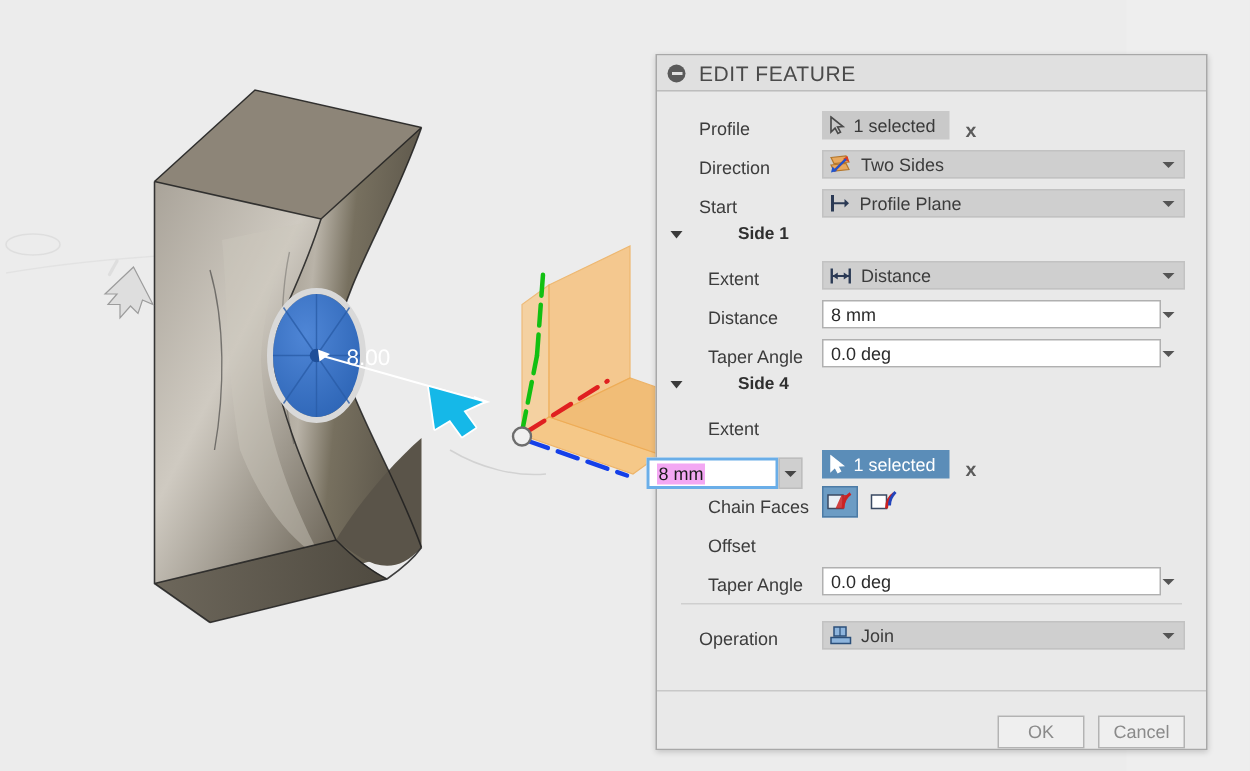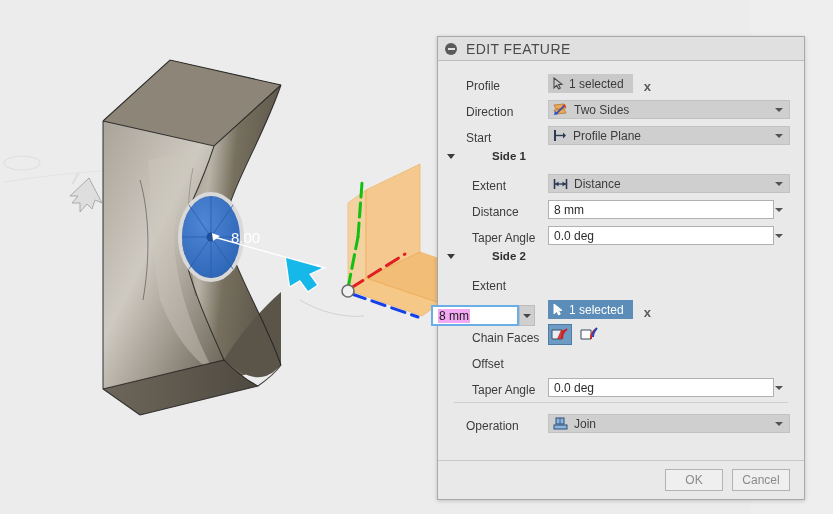--- a/index.html
+++ b/index.html
@@ -91,21 +91,21 @@
     width:24px;height:21px;box-sizing:border-box;display:flex;align-items:center;justify-content:center;
     background:transparent;border:1px solid transparent;
   }
   .tgl.on{background:#6c9cc4;border-color:#4c7ba5;}
   .tgl + .tgl{margin-left:5px;}
 
   .divider{height:1px;background:#cfcfcf;margin:5px 16px 4px 16px;}
 
   .dlg-footer{
     height:38px;min-height:38px;border-top:1px solid #c8c8c8;background:#e9e9e9;
-    display:flex;align-items:center;justify-content:flex-end;padding-right:14px;gap:9px;
+    display:flex;align-items:flex-end;justify-content:flex-end;padding-right:14px;gap:9px;
   }
   .btn{
     width:58px;height:22px;background:#efefef;border:1px solid #b3b3b3;
     display:flex;align-items:center;justify-content:center;
     font-size:12px;color:#8a8a8a;box-sizing:border-box;
   }
 
   
   #inline-dim-editor{
     position:absolute;left:431px;top:305px;width:88px;height:21px;
@@ -349,21 +349,21 @@
       <span class="field-wrap">
         <span class="field">
           <span class="ftext">0.0 deg</span>
           <i class="arrow"></i>
         </span>
       </span>
     </div>
 
     <div class="section-head">
       <i class="caret"></i>
-      <span>Side 2</span>
+      <span>Side 4</span>
     </div>
 
     <div class="row indent">
       <span class="lbl">Extent</span>
     </div>
 
     <div class="row indent">
       <span class="lbl">Object</span>
       <span class="selpill active">
         <span class="icon">

